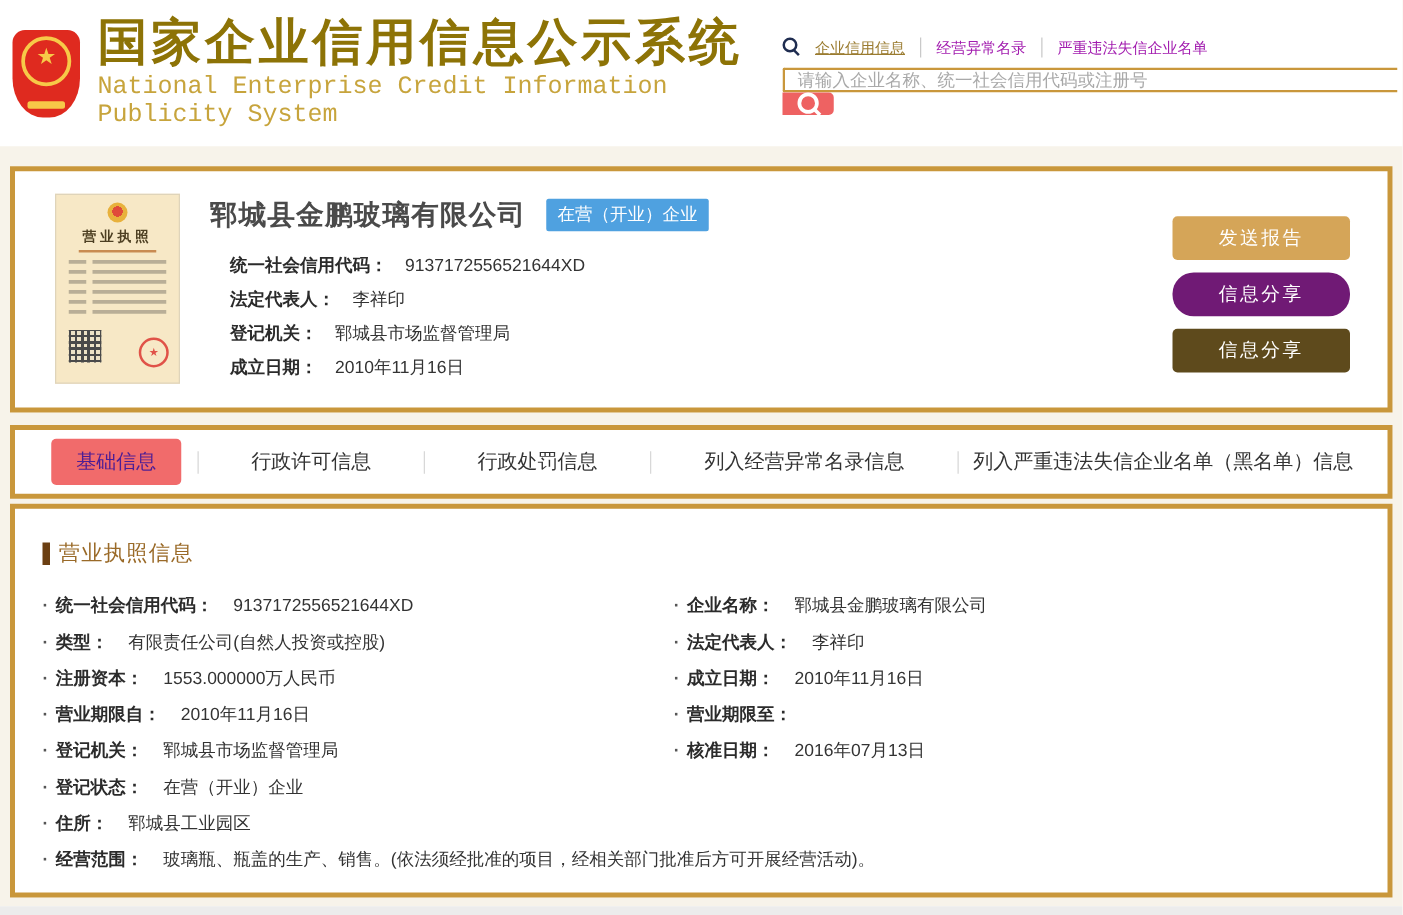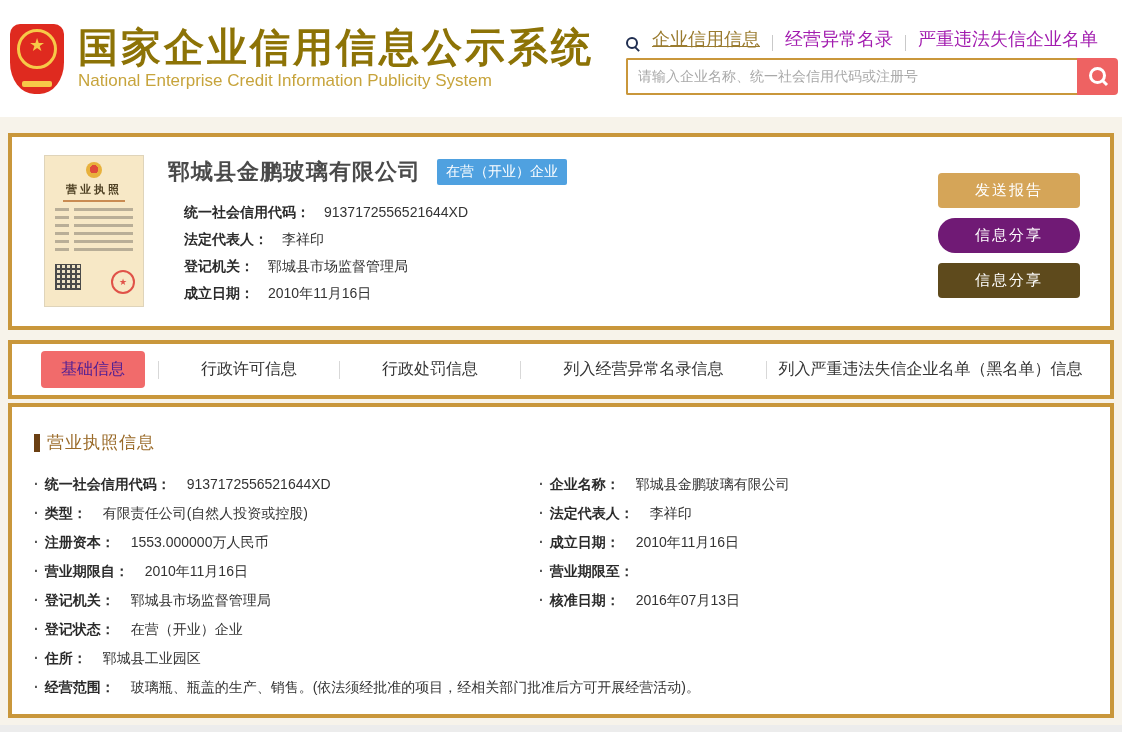--- a/index.html
+++ b/index.html
@@ -7,31 +7,31 @@
   body { font-family: "Liberation Sans", sans-serif; background: #ffffff; position: relative; }
 
   
   .site-header { height: 117px; background: #fff; display: flex; justify-content: space-between; align-items: center; padding: 0 4px 0 10px; }
   .brand { display: flex; align-items: center; gap: 14px; }
   .emblem { width: 54px; height: 70px; background: #DF2A1F; border-radius: 10px 10px 45% 45%; position: relative; flex: none; }
   .emblem .ring { position: absolute; left: 7px; top: 5px; width: 40px; height: 40px; border: 3px solid #F7C948; border-radius: 50%; }
   .emblem .star { position: absolute; left: 0; right: 0; top: 12px; text-align: center; color: #F7C948; font-size: 18px; line-height: 1; }
   .emblem .base { position: absolute; left: 12px; bottom: 7px; width: 30px; height: 6px; background: #F7C948; border-radius: 2px; }
   .title-cn { font-size: 40px; font-weight: bold; color: #8D7306; letter-spacing: 3px; line-height: 1.05; }
-  .title-en { font-size: 17px; color: #C7A43C; margin-top: 3px; }
+  .title-en { font-size: 20px; color: #C7A43C; margin-top: 3px; font-family: Liberation Mono, monospace; }
 
   .header-right { width: 492px; flex: none; padding-top: 4px; }
-  .top-nav { display: flex; align-items: flex-end; font-size: 18px; margin-bottom: 7px; }
+  .top-nav { display: flex; align-items: flex-start; font-size: 12px; margin-bottom: 7px; }
   .mag { display: inline-block; width: 14px; height: 14px; position: relative; color: #1F2D50; }
   .mag::before { content: ""; position: absolute; width: 8px; height: 8px; border: 2px solid currentColor; border-radius: 50%; left: 0; top: 0; }
   .mag::after { content: ""; position: absolute; width: 6px; height: 2px; background: currentColor; transform: rotate(45deg); left: 8px; top: 11px; }
   .top-nav .nav-link { color: #a21caf; text-decoration: none; margin: 0 12px; white-space: nowrap; cursor: pointer; }
   .top-nav .nav-link.active { color: #9A7B2F; text-decoration: underline; }
   .nav-sep { width: 1px; height: 16px; background: #C9C9C9; }
-  .searchbar { display: flex; height: 37px; }
+  .searchbar { display: flex; height: 37px; flex-direction: column; }
   .searchbar input { flex: 1; border: 2px solid #C9973B; border-right: none; border-radius: 2px 0 0 2px; padding: 0 10px; font-size: 14px; color: #333; outline: none; font-family: "Liberation Sans", sans-serif; }
   .searchbar input::placeholder { color: #A9A9A9; }
   .search-btn { width: 41px; background: #EE6262; border: none; border-radius: 0 4px 4px 0; cursor: pointer; display: flex; align-items: center; justify-content: center; }
   .search-btn .mag { color: #fff; width: 18px; height: 18px; }
   .search-btn .mag::before { width: 11px; height: 11px; border-width: 3px; }
   .search-btn .mag::after { width: 7px; height: 3px; left: 12px; top: 14px; }
 
   
   .band { background: #F7F3EA; height: 608px; padding: 16px 8px 0; }
   .card { background: #fff; border: 4px solid #C9973B; }

